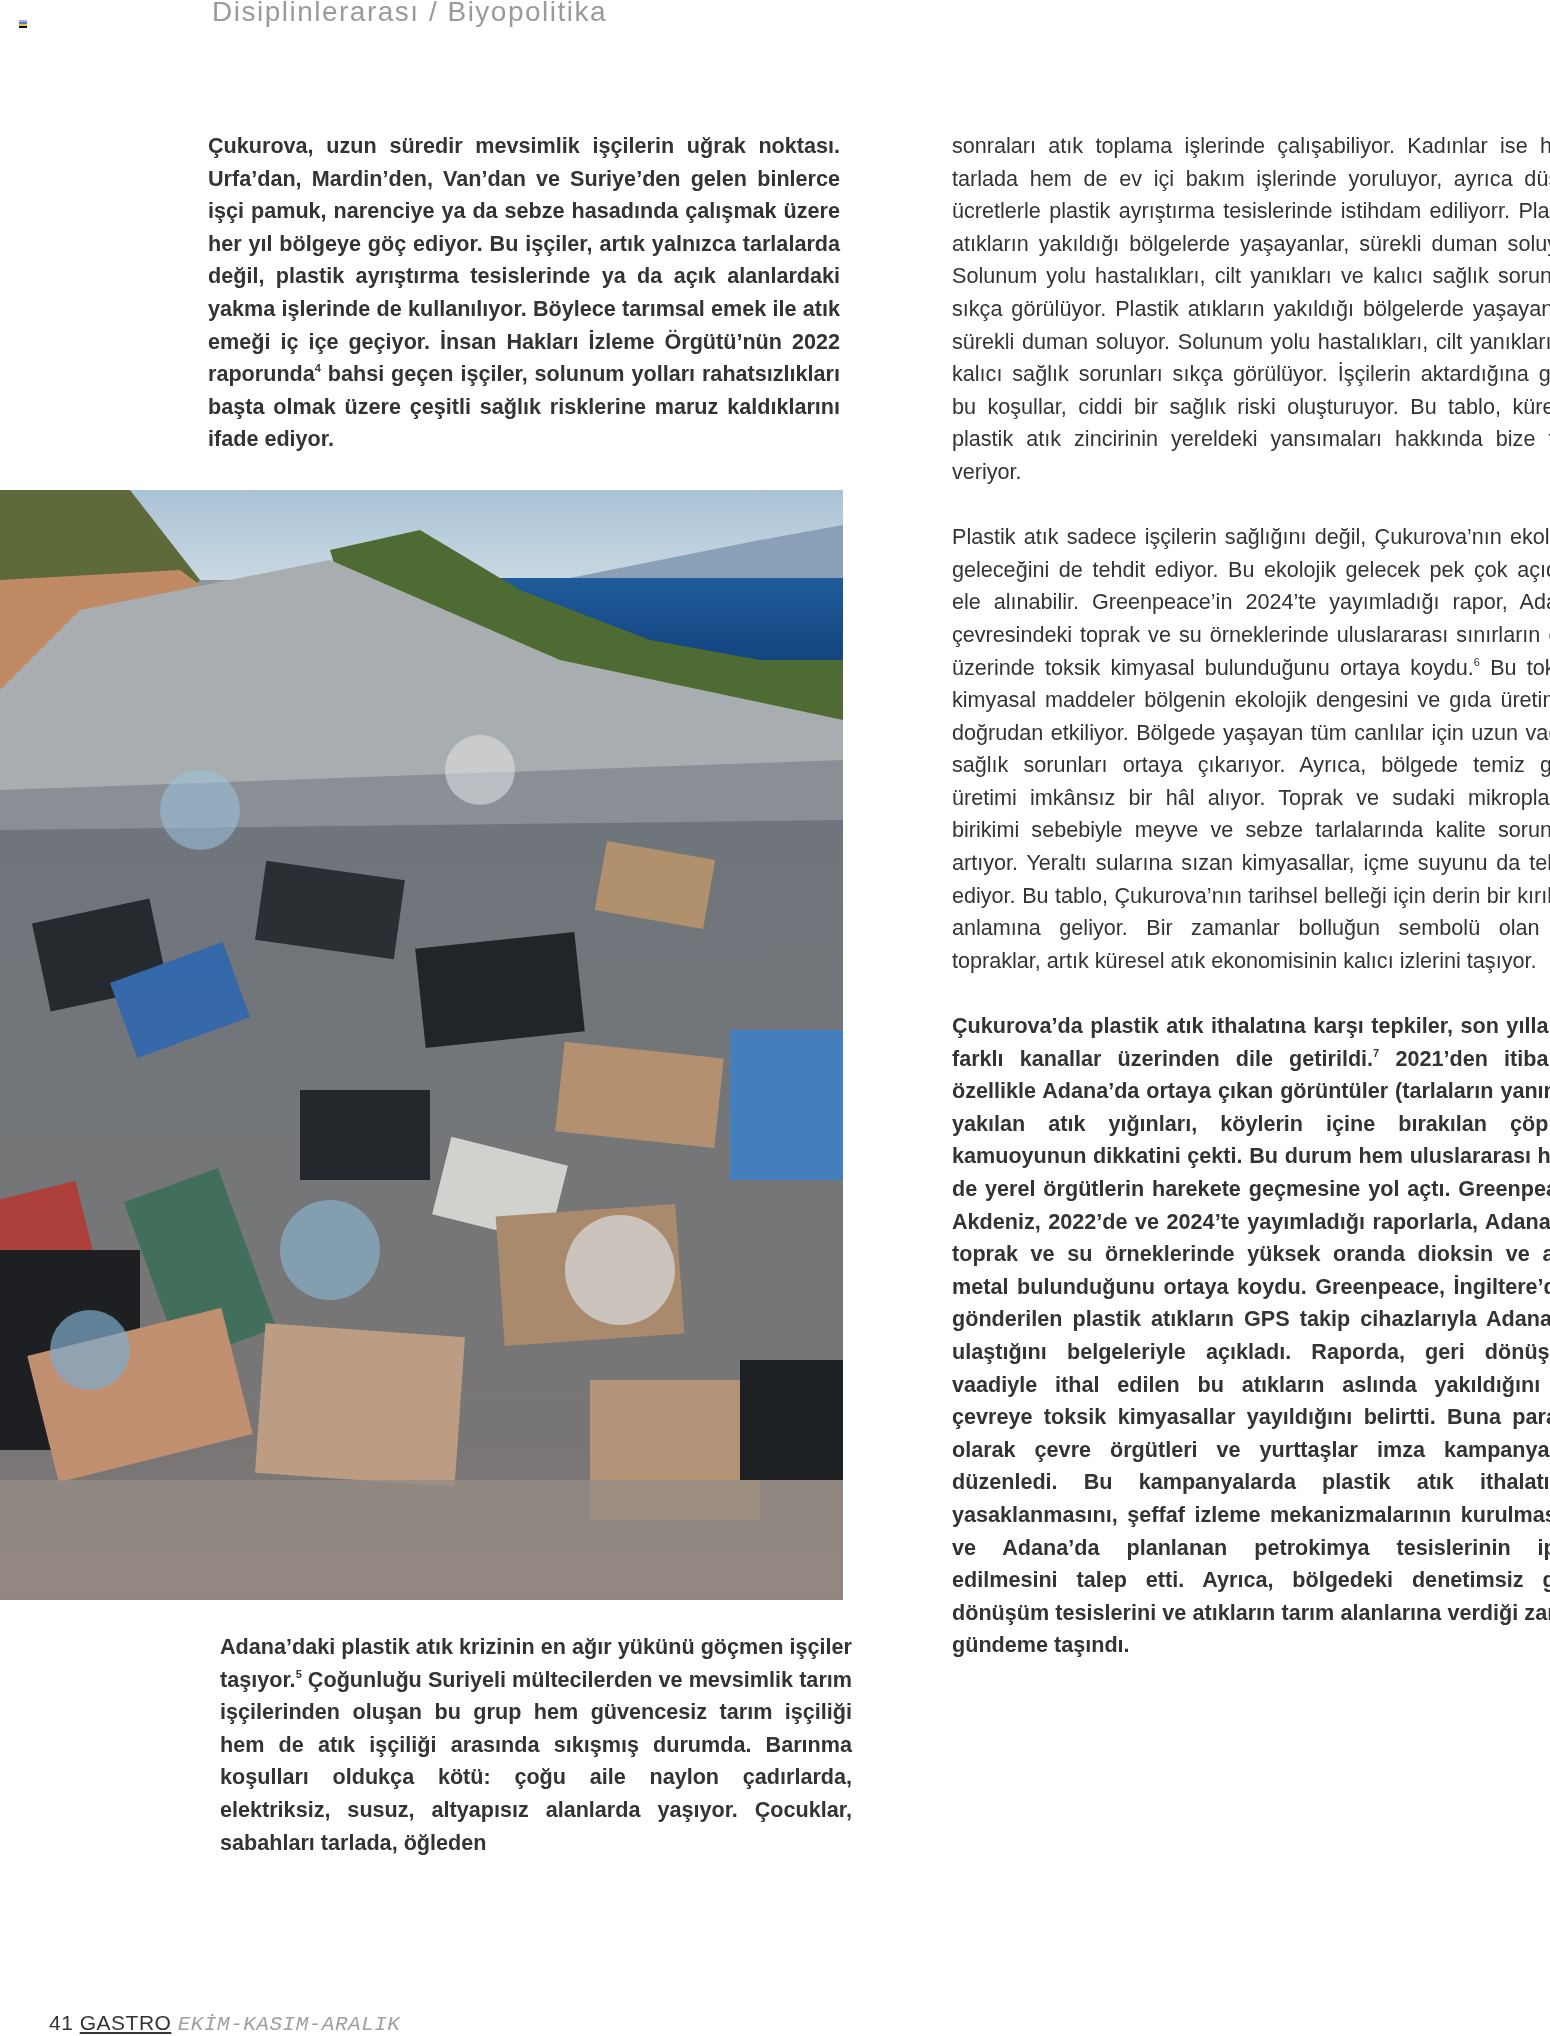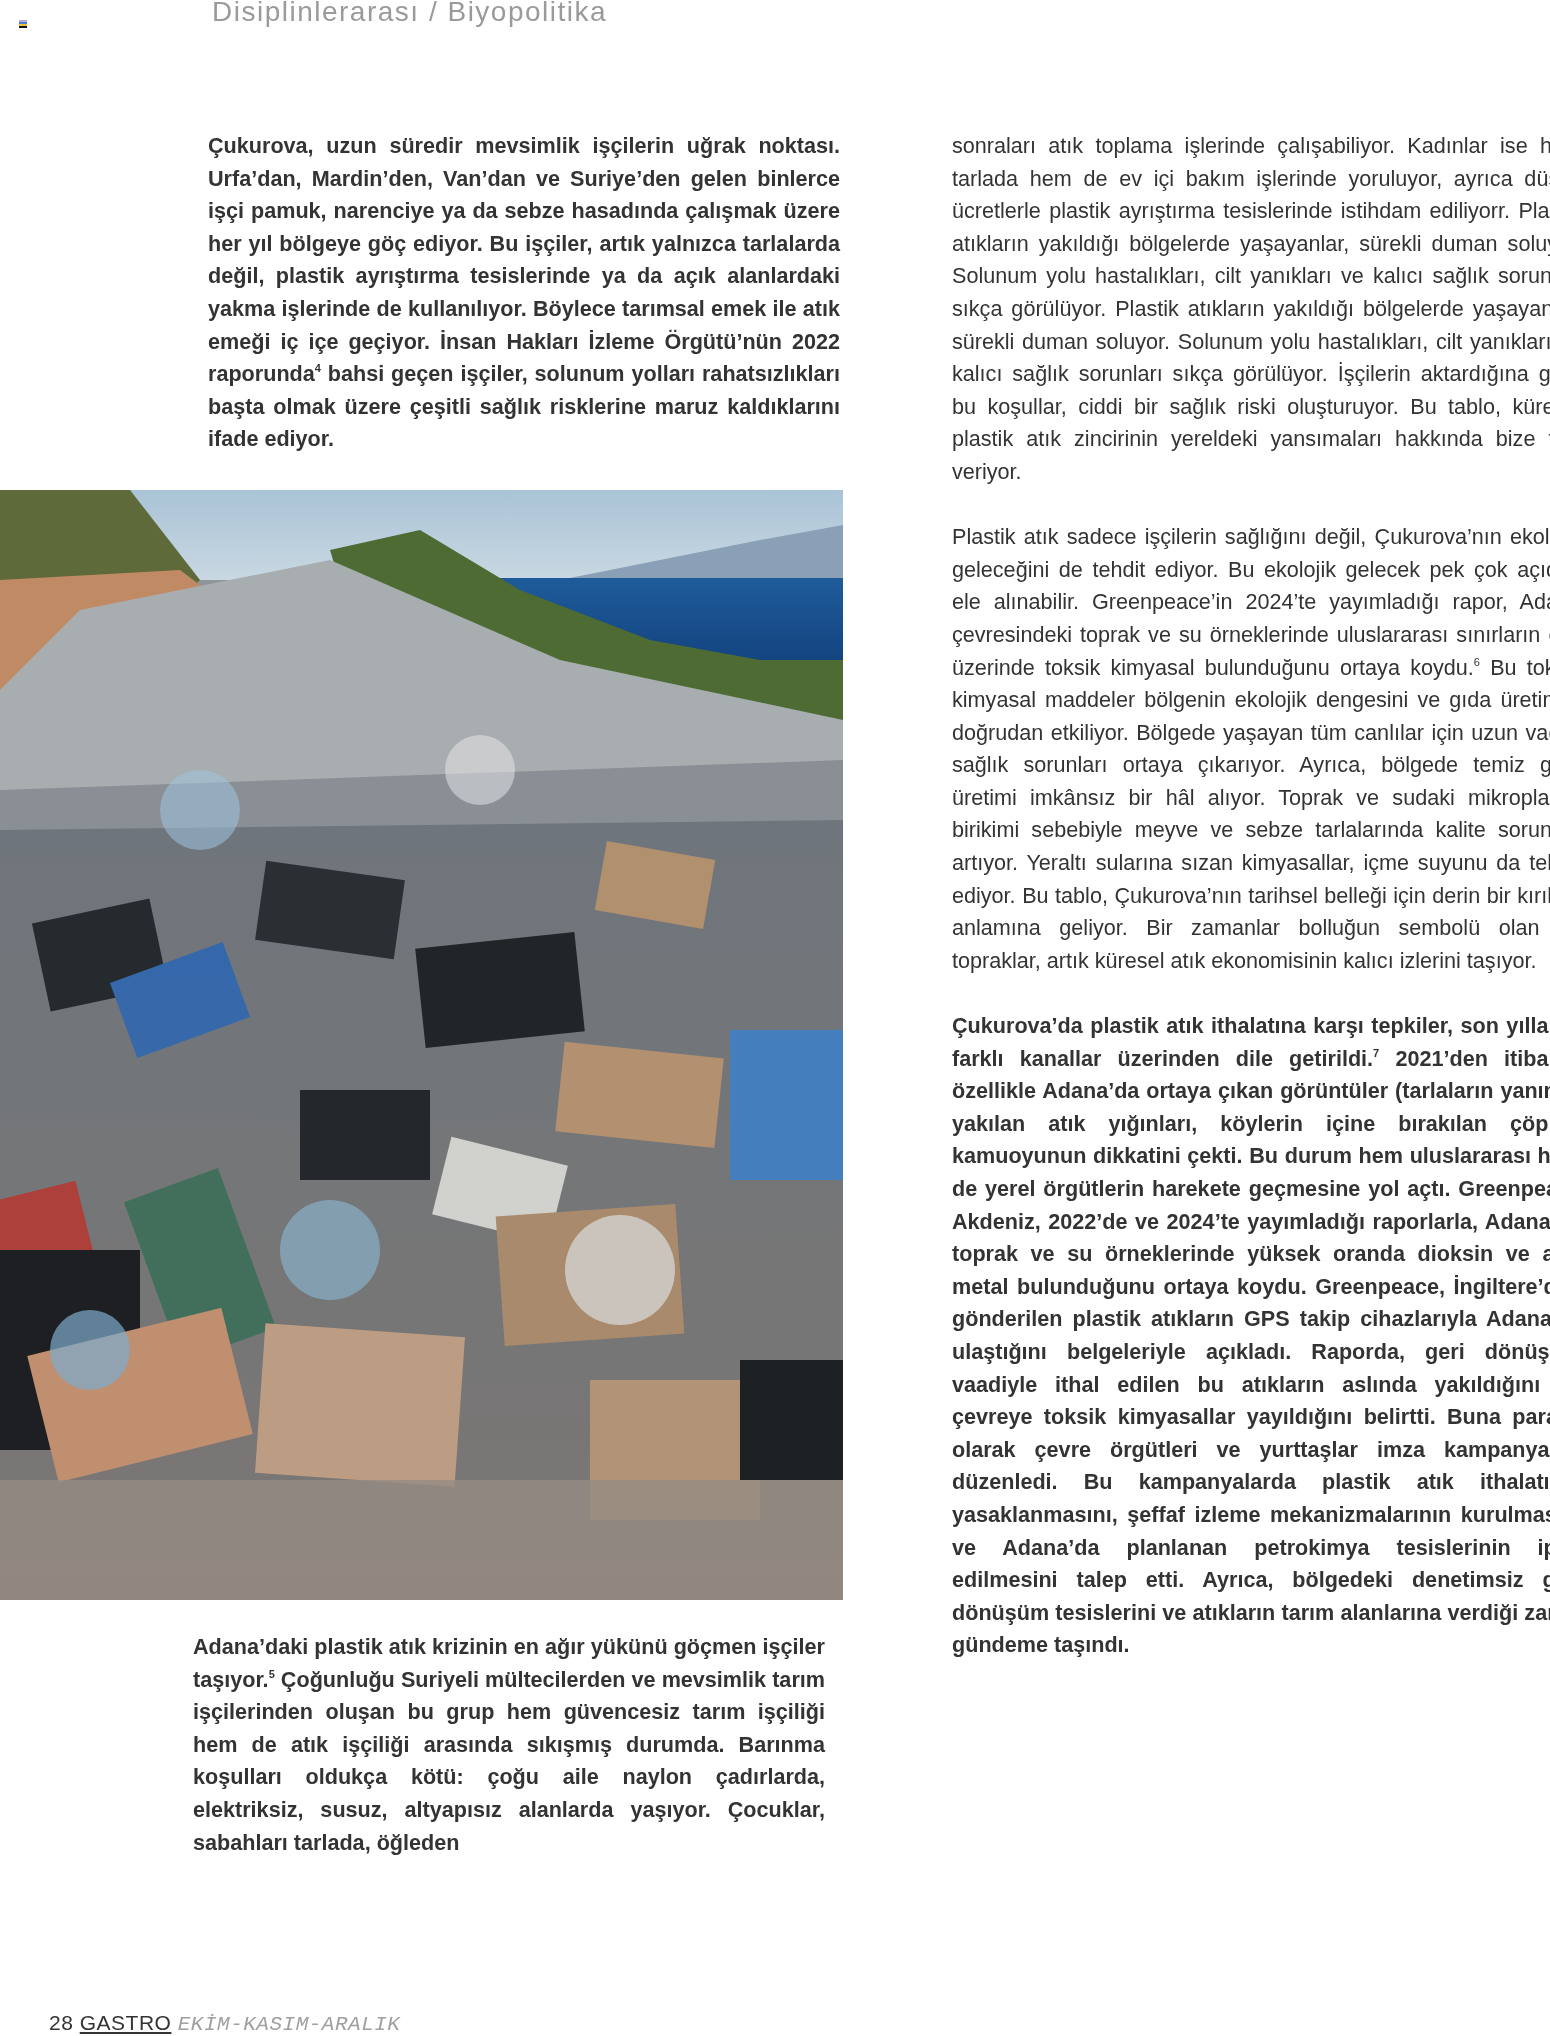--- a/index.html
+++ b/index.html
@@ -8,21 +8,21 @@
     .section-header { position:absolute; left:212px; top:-4px; font-size:28px; letter-spacing:1.5px;
            color:#9a9a9a; font-weight:normal; white-space:nowrap; }
     .color-mark { position:absolute; left:19px; top:20px; width:8px; height:8px; }
     .color-mark span { display:block; height:2px; }
     .col { position:absolute; font-size:21.6px; line-height:32.6px; color:#333;
            text-align:justify; }
     .col p { margin:0 0 32.6px 0; }
     .col p:last-child { margin-bottom:0;font-weight:bold; }
     sup { font-size:11px; line-height:0; vertical-align:9px; }
     #col-left-top { left:208px; top:130px; width:632px; }
-    #col-left-bottom { left:193px; top:1631px; width:632px; }
+    #col-left-bottom { left:220px; top:1631px; width:632px; }
     #col-right { left:952px; top:130px; width:630px; }
     .photo { position:absolute; left:0; top:490px; width:843px; height:1110px; overflow:hidden;
       background:#8c7a66; }
     .photo svg { display:block; }
     .footer { position:absolute; left:49px; top:2011px; font-size:21px; letter-spacing:0.5px; white-space:nowrap; }
     .footer .pg { color:#333; }
     .footer .mag { color:#333;text-decoration:underline; }
     .footer .issue { color:#a0a0a0; font-style:italic;font-family:Liberation Mono, monospace; }
   </style>
 </head>
@@ -99,16 +99,16 @@
   <p><span>Adana’daki plastik atık krizinin en ağır yükünü göçmen işçiler taşıyor.</span><sup>5</sup><span> Çoğunluğu Suriyeli mültecilerden ve mevsimlik tarım işçilerinden oluşan bu grup hem güvencesiz tarım işçiliği hem de atık işçiliği arasında sıkışmış durumda. Barınma koşulları oldukça kötü: çoğu aile naylon çadırlarda, elektriksiz, susuz, altyapısız alanlarda yaşıyor. Çocuklar, sabahları tarlada, öğleden</span></p>
 </div>
 
 <div class="col" id="col-right">
   <p><span>sonraları atık toplama işlerinde çalışabiliyor. Kadınlar ise hem tarlada hem de ev içi bakım işlerinde yoruluyor, ayrıca düşük ücretlerle plastik ayrıştırma tesislerinde istihdam ediliyorr. Plastik atıkların yakıldığı bölgelerde yaşayanlar, sürekli duman soluyor. Solunum yolu hastalıkları, cilt yanıkları ve kalıcı sağlık sorunları sıkça görülüyor. Plastik atıkların yakıldığı bölgelerde yaşayanlar, sürekli duman soluyor. Solunum yolu hastalıkları, cilt yanıkları ve kalıcı sağlık sorunları sıkça görülüyor. İşçilerin aktardığına göre bu koşullar, ciddi bir sağlık riski oluşturuyor. Bu tablo, küresel plastik atık zincirinin yereldeki yansımaları hakkında bize fikir veriyor.</span></p>
   <p><span>Plastik atık sadece işçilerin sağlığını değil, Çukurova’nın ekolojik geleceğini de tehdit ediyor. Bu ekolojik gelecek pek çok açıdan ele alınabilir. Greenpeace’in 2024’te yayımladığı rapor, Adana çevresindeki toprak ve su örneklerinde uluslararası sınırların çok üzerinde toksik kimyasal bulunduğunu ortaya koydu.</span><sup>6</sup><span> Bu toksik kimyasal maddeler bölgenin ekolojik dengesini ve gıda üretimini doğrudan etkiliyor. Bölgede yaşayan tüm canlılar için uzun vadeli sağlık sorunları ortaya çıkarıyor. Ayrıca, bölgede temiz gıda üretimi imkânsız bir hâl alıyor. Toprak ve sudaki mikroplastik birikimi sebebiyle meyve ve sebze tarlalarında kalite sorunları artıyor. Yeraltı sularına sızan kimyasallar, içme suyunu da tehdit ediyor. Bu tablo, Çukurova’nın tarihsel belleği için derin bir kırılma anlamına geliyor. Bir zamanlar bolluğun sembolü olan bu topraklar, artık küresel atık ekonomisinin kalıcı izlerini taşıyor.</span></p>
   <p><span>Çukurova’da plastik atık ithalatına karşı tepkiler, son yıllarda farklı kanallar üzerinden dile getirildi.</span><sup>7</sup><span> 2021’den itibaren özellikle Adana’da ortaya çıkan görüntüler (tarlaların yanında yakılan atık yığınları, köylerin içine bırakılan çöpler) kamuoyunun dikkatini çekti. Bu durum hem uluslararası hem de yerel örgütlerin harekete geçmesine yol açtı. Greenpeace Akdeniz, 2022’de ve 2024’te yayımladığı raporlarla, Adana’da toprak ve su örneklerinde yüksek oranda dioksin ve ağır metal bulunduğunu ortaya koydu. Greenpeace, İngiltere’den gönderilen plastik atıkların GPS takip cihazlarıyla Adana’ya ulaştığını belgeleriyle açıkladı. Raporda, geri dönüşüm vaadiyle ithal edilen bu atıkların aslında yakıldığını ve çevreye toksik kimyasallar yayıldığını belirtti. Buna paralel olarak çevre örgütleri ve yurttaşlar imza kampanyaları düzenledi. Bu kampanyalarda plastik atık ithalatının yasaklanmasını, şeffaf izleme mekanizmalarının kurulmasını ve Adana’da planlanan petrokimya tesislerinin iptal edilmesini talep etti. Ayrıca, bölgedeki denetimsiz geri dönüşüm tesislerini ve atıkların tarım alanlarına verdiği zararı gündeme taşındı.</span></p>
 </div>
 
 <div class="footer">
-  <span class="pg">28</span>
+  <span class="pg">41</span>
   <span class="mag">GASTRO</span>
   <span class="issue">EKİM-KASIM-ARALIK</span>
 </div>
 
 </body></html>

